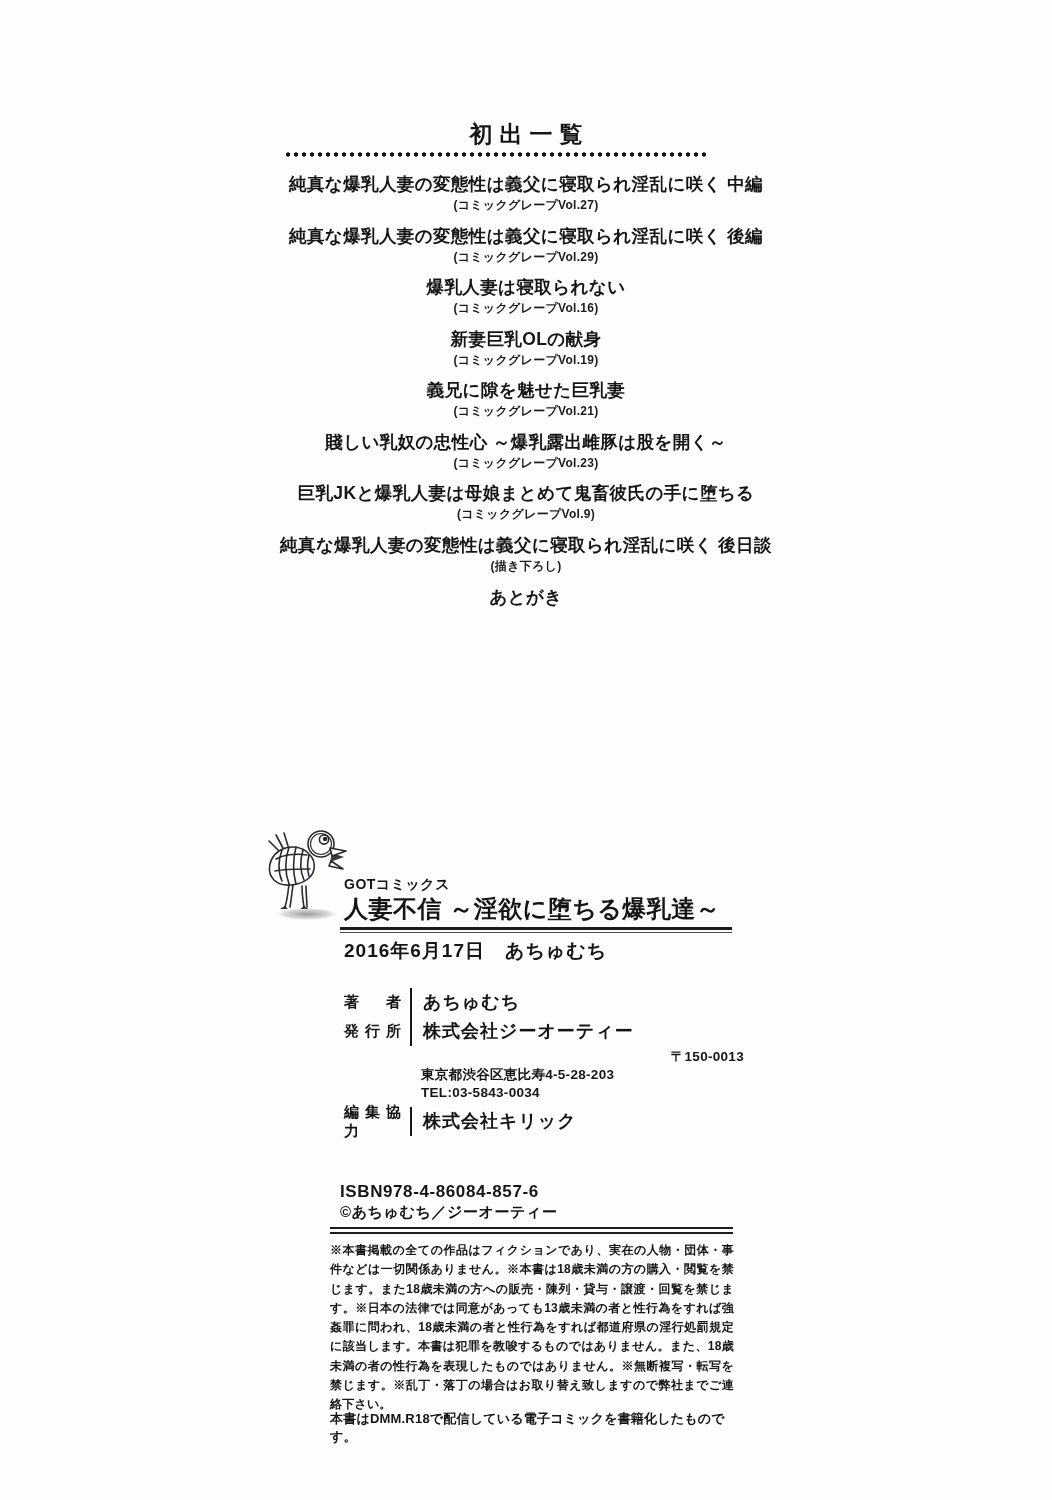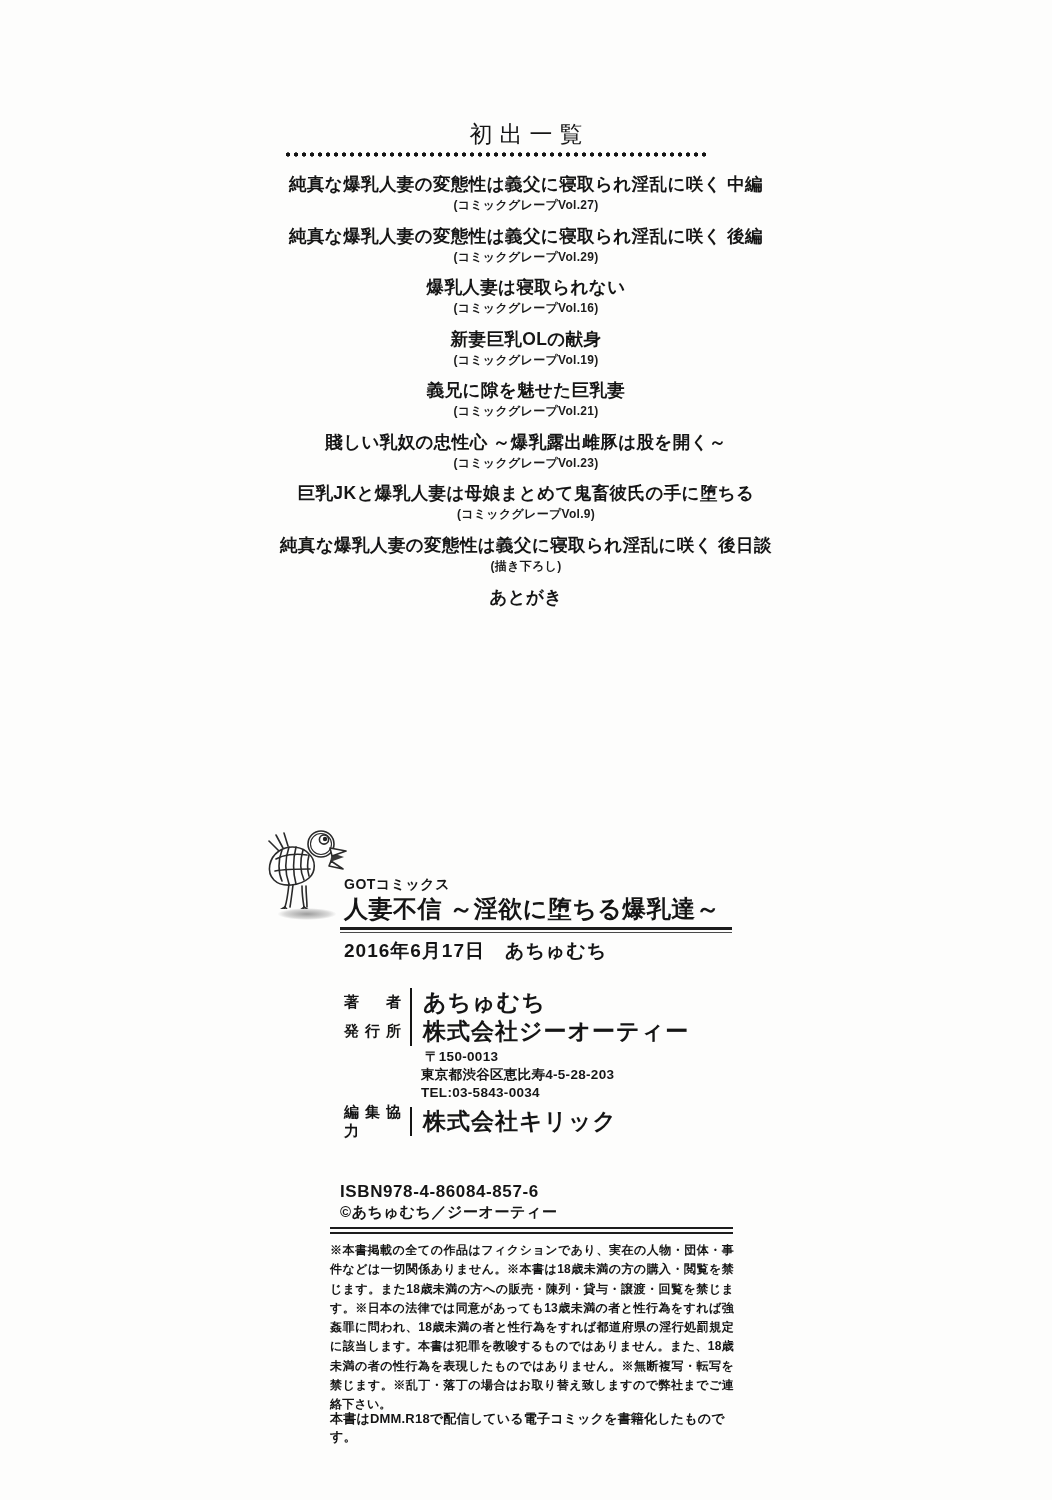--- a/index.html
+++ b/index.html
@@ -10,21 +10,21 @@
     color: #151515;
     overflow: hidden;
     position: relative;
   }
   .page { position: absolute; inset: 0; }
 
   
   .section-title {
     position: absolute; top: 119px; left: 0; right: 0;
     text-align: center;
-    font-size: 23px; font-weight: 400; letter-spacing: 7px;
+    font-size: 23px; font-weight: 700; letter-spacing: 7px;
     text-indent: 7px;
   }
   .dotted-divider {
     position: absolute; top: 152px; left: 284px;
     width: 424px; height: 5px;
     background-image: radial-gradient(circle at 4px 2.5px, #141414 1.9px, rgba(0,0,0,0) 2.4px);
     background-size: 8px 5px; background-repeat: repeat-x;
   }
   .pub-list {
     position: absolute; top: 173px; left: 0; right: 0;
@@ -69,29 +69,29 @@
   .credit-row { display: flex; align-items: center; height: 29px; }
   .credit-label {
     width: 57px; flex: 0 0 57px;
     font-size: 15px; font-weight: 700;
     text-align: justify; text-align-last: justify;
     margin-right: 9px;
   }
   .credit-value {
     border-left: 2px solid #141414;
     padding-left: 11px;
-    font-size: 23px; font-weight: 700; letter-spacing: 1px;
+    font-size: 18px; font-weight: 700; letter-spacing: 1px;
     line-height: 29px; height: 29px; white-space: nowrap;
   }
   .publisher-address { margin-left: 66px; padding-left: 11px; padding-top: 2px; padding-bottom: 5px; }
   .address-line {
     font-size: 13.5px; font-weight: 700; letter-spacing: 0.3px;
     line-height: 18px; white-space: nowrap;
   }
-  .address-line:first-child { padding-left: 4px; }
+  .address-line:first-child { padding-left: 4px; text-align: right; }
 
   .isbn {
     position: absolute; left: 340px; top: 1182px;
     font-size: 17px; font-weight: 700; letter-spacing: 0.6px;
   }
   .copyright {
     position: absolute; left: 340px; top: 1203px;
     font-size: 15px; font-weight: 700; letter-spacing: 0.6px;
   }
   .section-divider {

